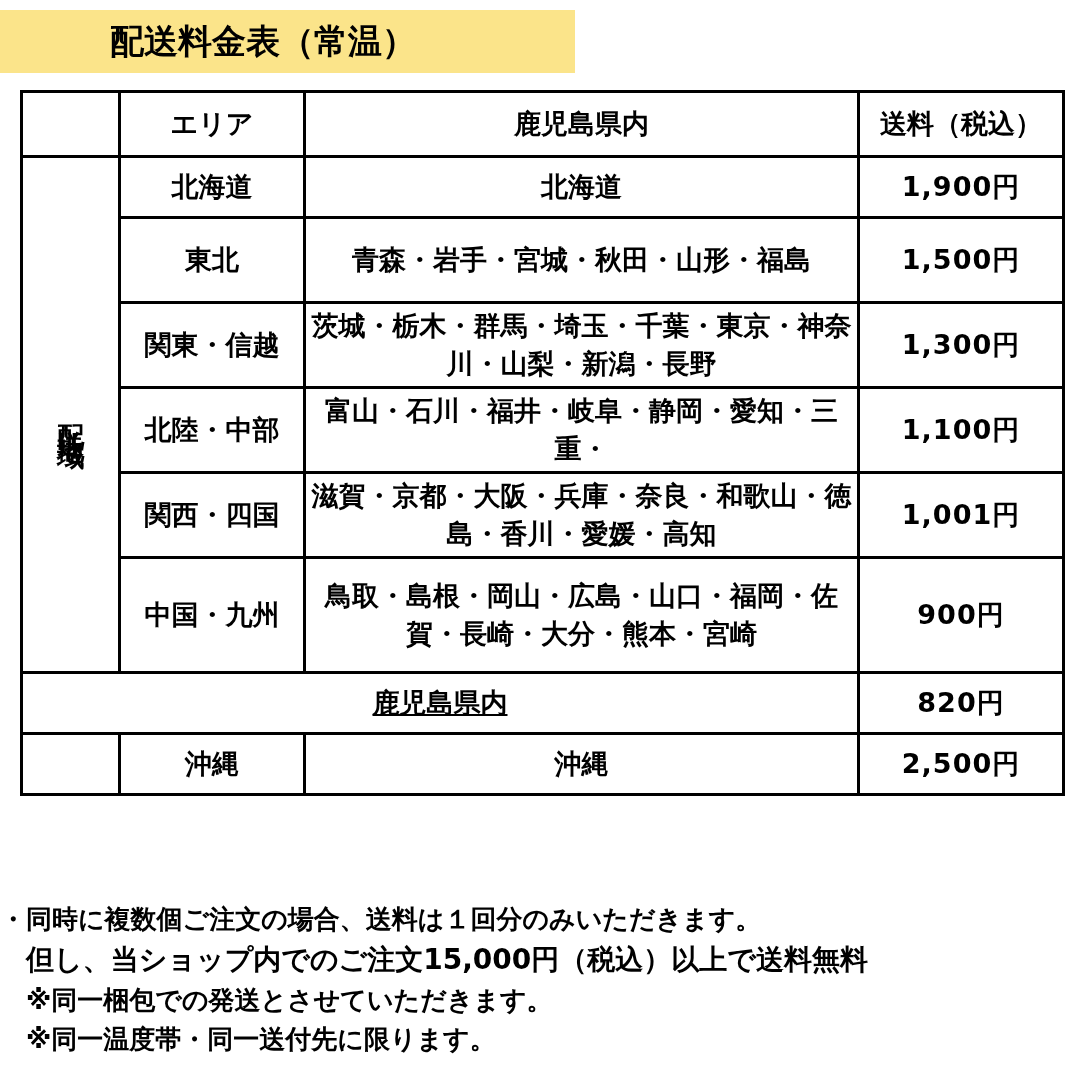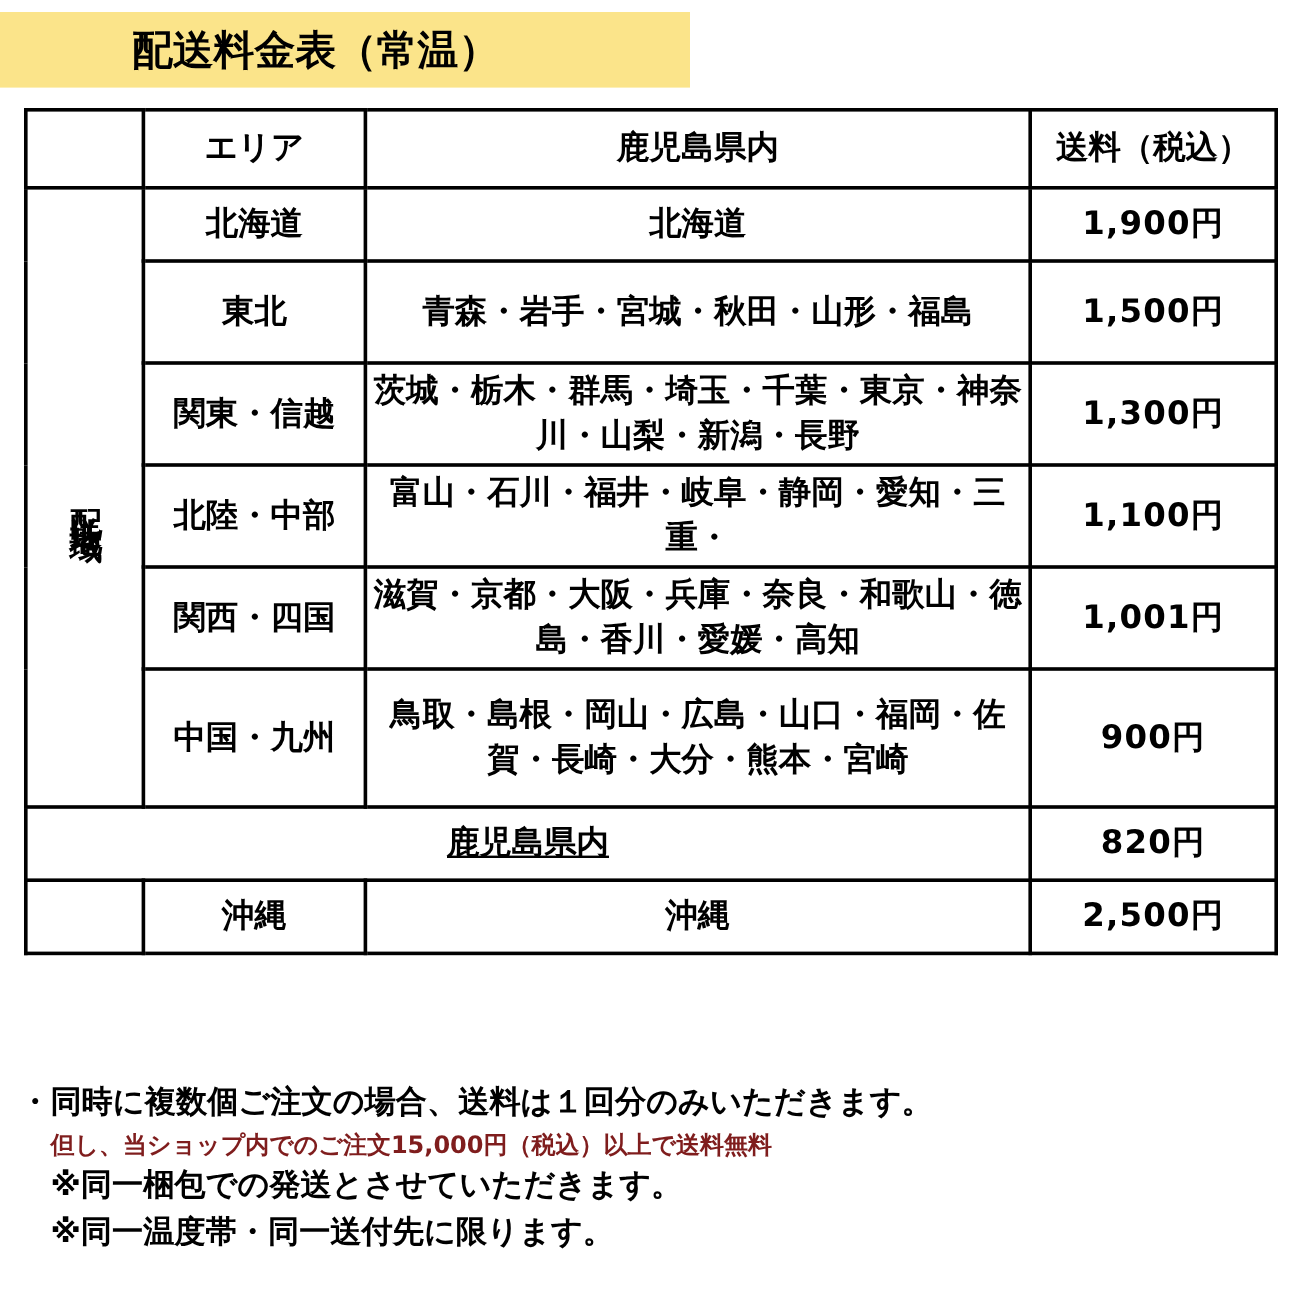--- a/index.html
+++ b/index.html
@@ -96,34 +96,34 @@
     text-decoration: underline;
   }
 
   .row-h1 { height: 58px; }
   .row-h2 { height: 82px; }
   .row-h3 { height: 112px; }
 
   
   .notes {
     position: absolute;
-    left: 16px;
+    left: 0;
     top: 900px;
     width: 1055px;
   }
   .note {
     font-size: 26px;
     font-weight: bold;
     line-height: 1.5;
     white-space: nowrap;
   }
   .note.red {
-    color: #7f1d1d;
+    color: #000000;
     padding-left: 26px;
-    font-size: 20px;
+    font-size: 28px;
   }
   .note.indent {
     padding-left: 26px;
   }
 </style>
 </head>
 <body>
 
 <div class="page">
 

